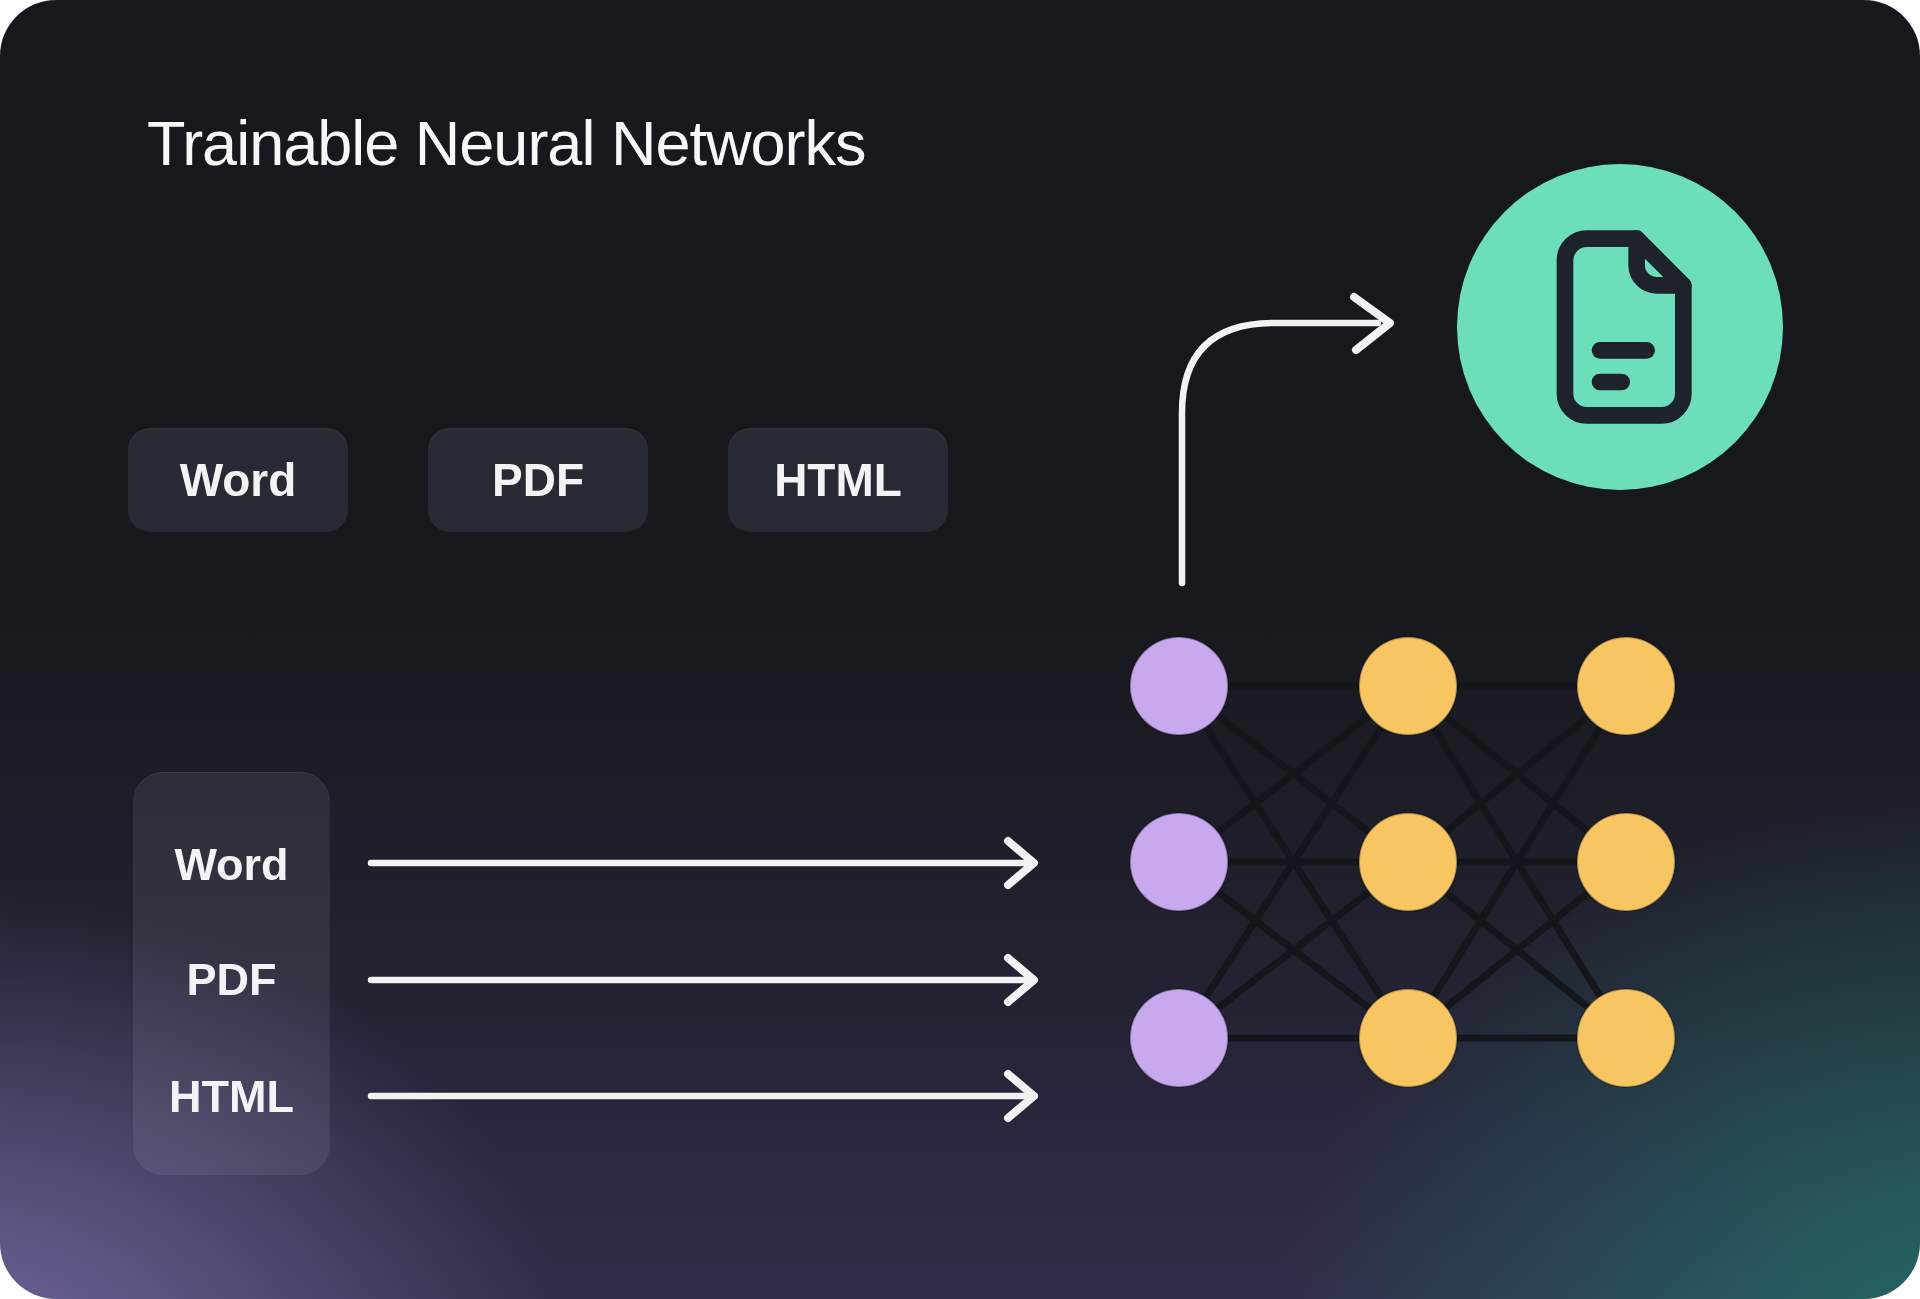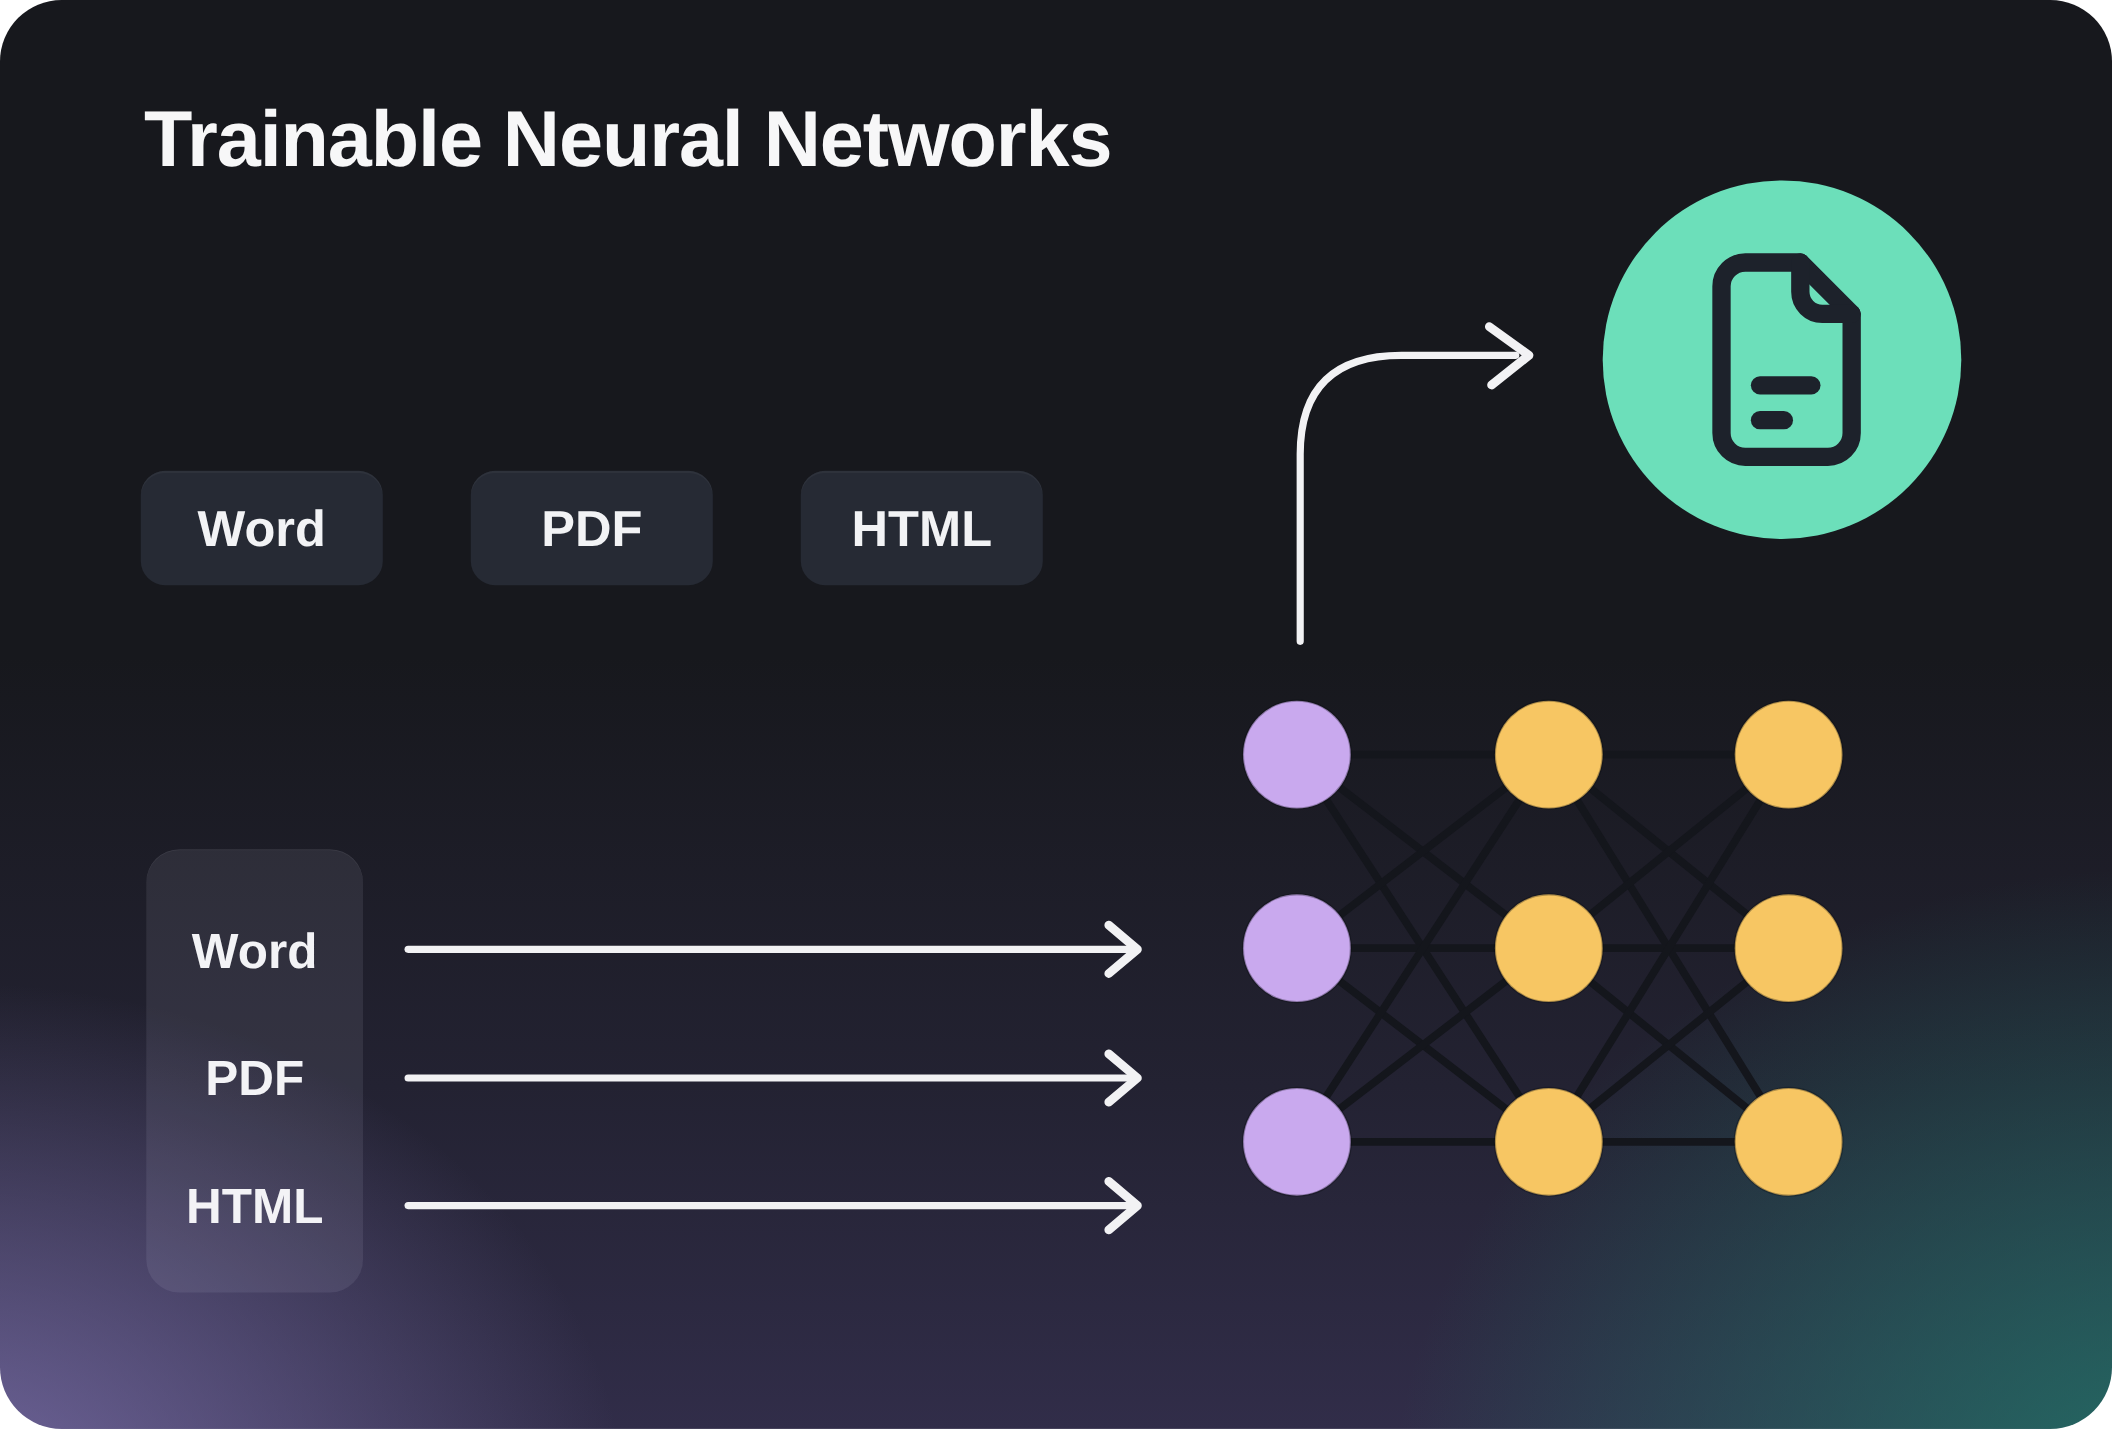--- a/index.html
+++ b/index.html
@@ -9,22 +9,22 @@
   }
   .card{
     position:absolute;inset:0;border-radius:56px;overflow:hidden;
     background:
       radial-gradient(1150px 950px at 103% 106%, rgba(32,118,104,0.88) 0%, rgba(32,118,104,0) 62%),
       radial-gradient(980px 780px at -2% 106%, rgba(132,120,182,0.78) 0%, rgba(132,120,182,0) 62%),
       linear-gradient(180deg,#17181d 0%,#17181d 46%,#232232 76%,#312d49 100%);
   }
   .title{
     position:absolute;left:131px;top:72px;width:1000px;
-    font-size:72px;line-height:110px;font-weight:bold;
-    color:#f7f7f8;letter-spacing:-1px;margin:0;
+    font-size:63px;line-height:110px;font-weight:normal;
+    color:#f7f7f8;letter-spacing:-1px;margin:16px;
   }
   .chips{
     position:absolute;left:128px;top:428px;display:flex;gap:80px;
   }
   .chip{
     width:220px;height:104px;border-radius:22px;background:#262a34;
     display:flex;align-items:center;justify-content:center;
     color:#f2f3f5;font-size:46px;font-weight:bold;
     box-shadow:inset 0 2px 0 rgba(255,255,255,0.04);
   }

